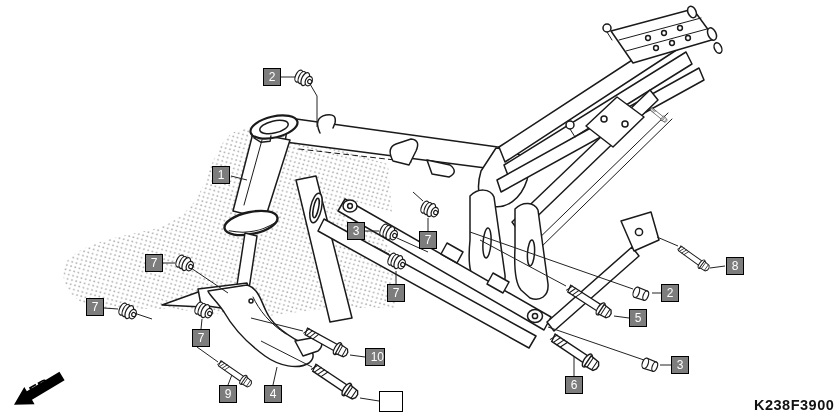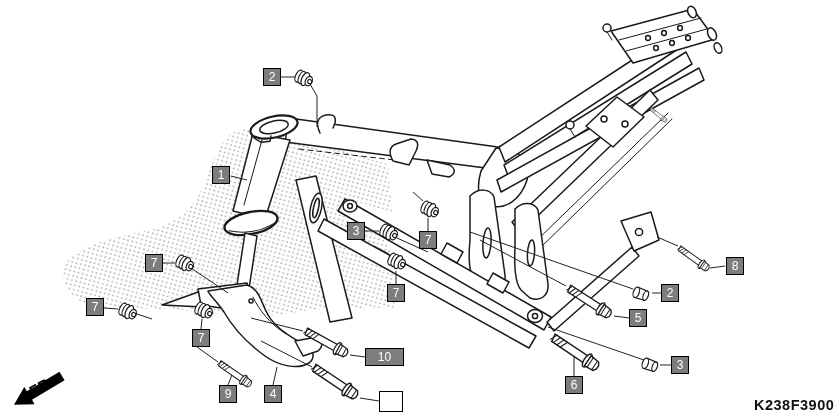--- a/index.html
+++ b/index.html
@@ -208,21 +208,21 @@
       <div class="callout" style="left: 212px; top: 166px;">1</div>
       <div class="callout" style="left: 263px; top: 68px;">2</div>
       <div class="callout" style="left: 347px; top: 222px;">3</div>
       <div class="callout" style="left: 145px; top: 254px;">7</div>
       <div class="callout" style="left: 86px; top: 298px;">7</div>
       <div class="callout" style="left: 192px; top: 329px;">7</div>
       <div class="callout" style="left: 387px; top: 284px;">7</div>
       <div class="callout" style="left: 419px; top: 231px;">7</div>
       <div class="callout" style="left: 219px; top: 385px;">9</div>
       <div class="callout" style="left: 264px; top: 385px;">4</div>
-      <div class="callout" style="left: 365px; top: 348px; width: 39px;">10</div>
+      <div class="callout" style="left: 365px; top: 348px; width: 20px; text-align: right;">10</div>
       <div class="callout" style="left: 671px; top: 356px;">3</div>
       <div class="callout" style="left: 629px; top: 309px;">5</div>
       <div class="callout" style="left: 565px; top: 376px;">6</div>
       <div class="callout" style="left: 661px; top: 284px;">2</div>
       <div class="callout" style="left: 726px; top: 257px;">8</div>
       <div class="callout empty" style="left: 379px; top: 391px; width: 24px; height: 21px;"></div>
     </div>
 
 </div>
 

